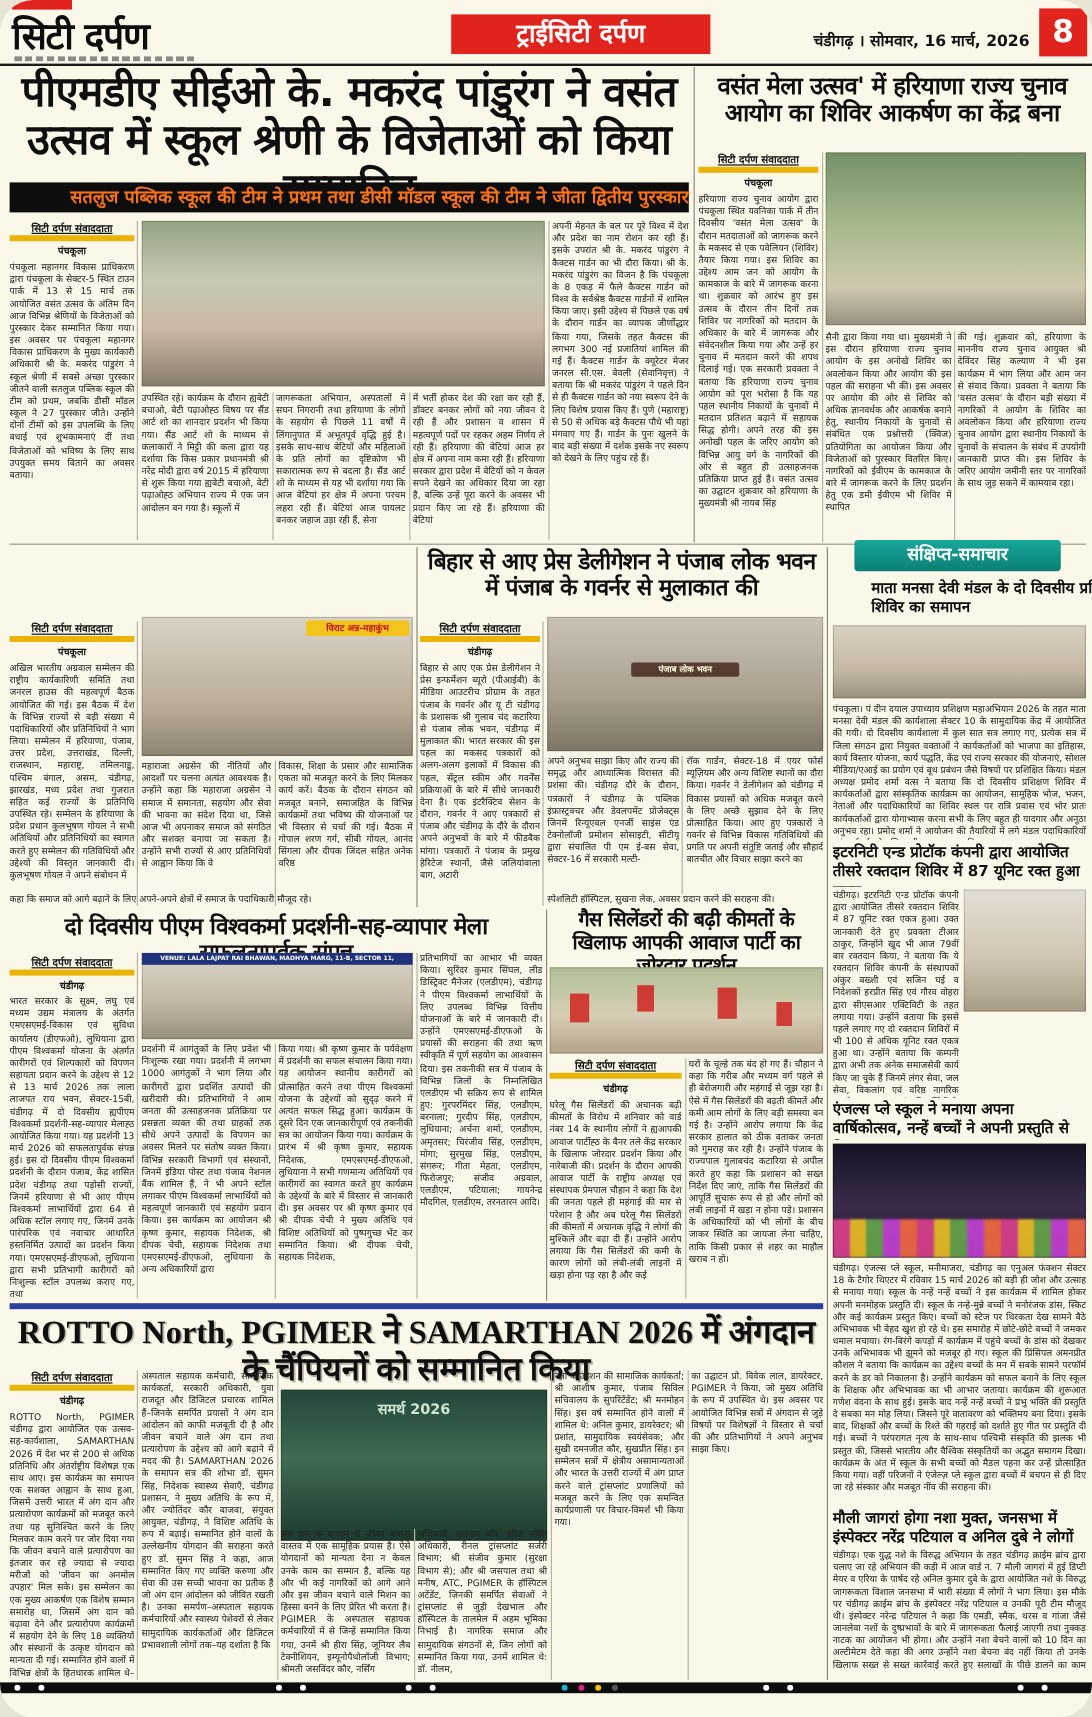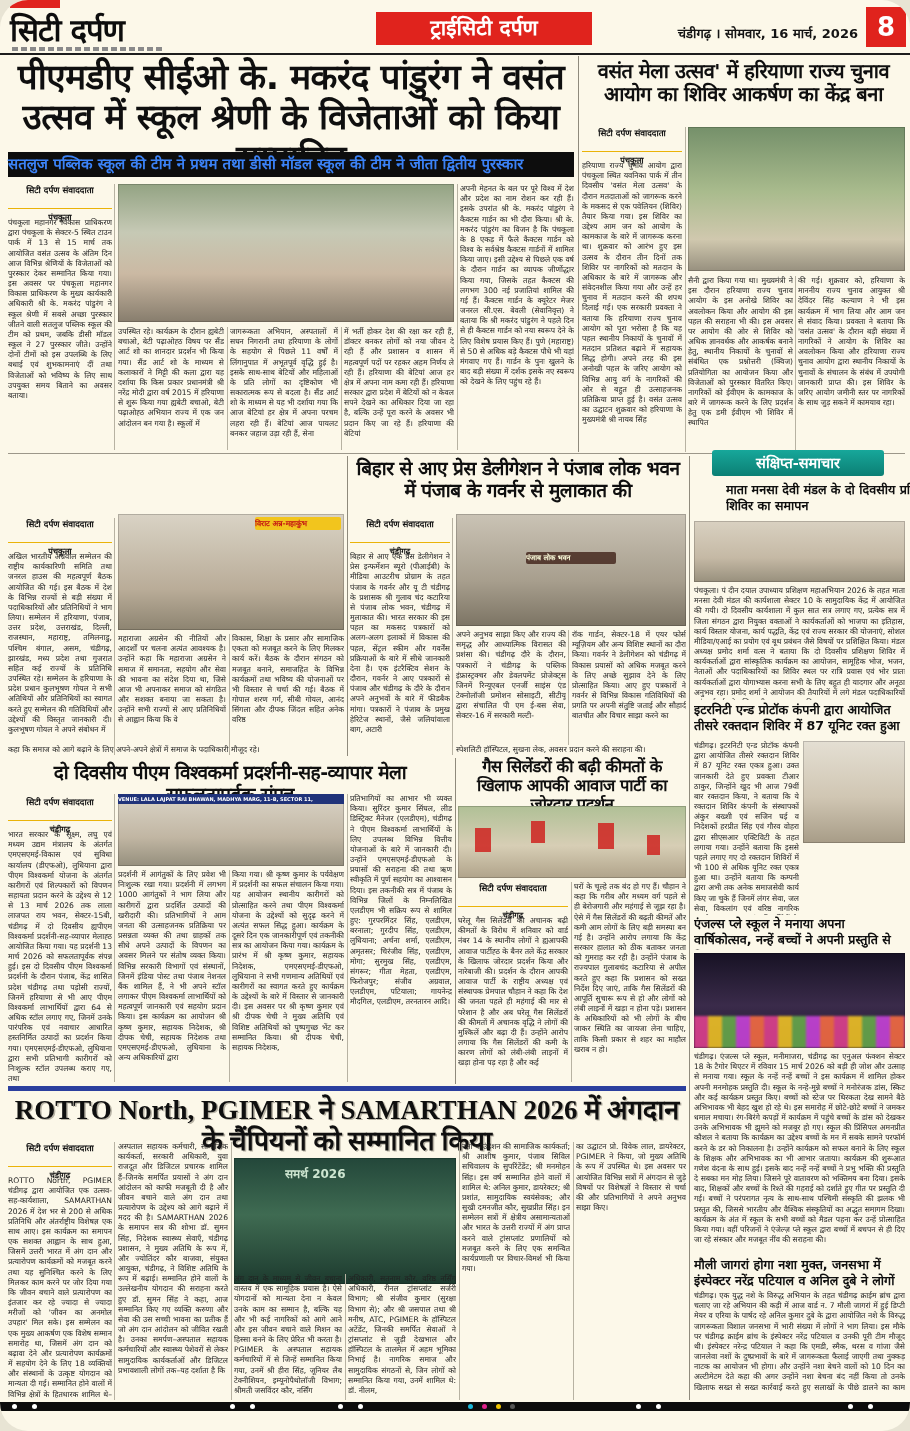--- a/index.html
+++ b/index.html
@@ -2,39 +2,39 @@
 <html lang="hi"><head>
 <meta charset="utf-8">
 <style>
   html,body{margin:0;padding:0;}
   body{background:#e8e4d4;font-family:"DejaVu Sans",sans-serif;}
   #page{position:relative;width:910px;height:1431px;background:#fcf8e9;overflow:hidden;margin:0 auto;color:#1b1b1b;border-radius:28px;}
   .abs{position:absolute;}
   .hl{font-weight:800;color:#0f0f0f;text-align:center;line-height:1.15;letter-spacing:-0.5px;}
   .btext{font-size:7.6px;line-height:1.34;text-align:justify;color:#222;overflow:hidden;}
   .byline{font-size:8.6px;font-weight:700;text-align:center;color:#111;}
-  .byline .nm{border-bottom:1px solid #eab308;padding-bottom:12px;display:block;}
+  .byline .nm{border-bottom:5px solid #eab308;padding-bottom:0;display:block;text-decoration:underline;}
   .place{font-size:8px;font-weight:700;text-align:center;margin-top:2px;color:#111;}
   .photo{position:absolute;background:linear-gradient(165deg,#aab29b,#cfc6ae 55%,#b0a490);box-shadow:inset 0 0 0 1px rgba(0,0,0,.18);overflow:hidden;}
   .p-trophy{background:linear-gradient(180deg,#93a383 0%,#c6c9b5 35%,#cbb9a3 65%,#877d6d 100%);}
   .p-walk{background:linear-gradient(180deg,#75906a 0%,#a9bb8d 45%,#d0c8ae 78%,#97907f 100%);}
   .p-group{background:linear-gradient(180deg,#d9d3c5,#b9ac98 65%,#8d8471);}
   .p-gov{background:linear-gradient(180deg,#cac3b5,#a79e8d 60%,#7c7464);}
   .p-expo{background:linear-gradient(180deg,#dad4c7,#c1b6a3 60%,#958f7d);}
   .p-protest{background:linear-gradient(180deg,#b0c096,#d7ceb5 55%,#b0a38a);}
   .p-protest::after{content:"";position:absolute;inset:0;background-image:linear-gradient(#cf2420,#cf2420),linear-gradient(#cf2420,#cf2420),linear-gradient(#cf2420,#cf2420),linear-gradient(#cf2420,#cf2420);background-size:16px 24px,14px 22px,16px 26px,13px 20px;background-position:8% 45%,34% 30%,66% 38%,88% 55%;background-repeat:no-repeat;opacity:.85;}
   .p-stage{background:linear-gradient(180deg,#23473a,#3f6b52 45%,#1d3a2e);margin-top:16px;}
   .p-hall{background:linear-gradient(180deg,#d9d1c1,#c5b9a5 60%,#98907d);}
   .p-blood{background:linear-gradient(180deg,#e4dfd3,#d0c6b3 55%,#a79c87);}
   .p-kids{background:linear-gradient(180deg,#171224,#3a2b4a 55%,#221832);}
   .p-kids::after{content:"";position:absolute;left:0;right:0;bottom:0;height:34%;background:repeating-linear-gradient(90deg,#e84393 0 14px,#f9ca24 14px 28px,#6ab04c 28px 42px,#cf45e0 42px 56px,#ff7043 56px 70px);opacity:.85;filter:blur(1px);}
   .vr{position:absolute;width:1px;background:#b7b2a2;}
   .hr{position:absolute;height:1px;background:#9c978a;}
-  .strip{background:#0d0d0d;color:#3b82f6;font-weight:700;text-align:left;}
-  .photocap{position:absolute;font-weight:700;text-align:left;overflow:hidden;}
+  .strip{background:#0d0d0d;color:#f97316;font-weight:700;text-align:right;}
+  .photocap{position:absolute;font-weight:700;text-align:center;overflow:hidden;}
   .rail-head{background:linear-gradient(180deg,#17a79a,#0b7f74);color:#fff;font-weight:800;text-align:center;border-radius:3px;}
   .bt-title{font-size:12.6px;font-weight:800;line-height:1.3;color:#0f0f0f;overflow:hidden;}
   .tail{font-size:7.6px;line-height:1.3;color:#222;overflow:hidden;text-align:justify;}
   .dot{position:absolute;width:5px;height:5px;border-radius:50%;top:2px;}
   .serif-hl{font-family:"Liberation Serif","DejaVu Serif",serif;text-shadow:1.4px 1.4px 0 #b9b4a6;}
 </style>
 </head>
 <body>
 
 <div id="page">

